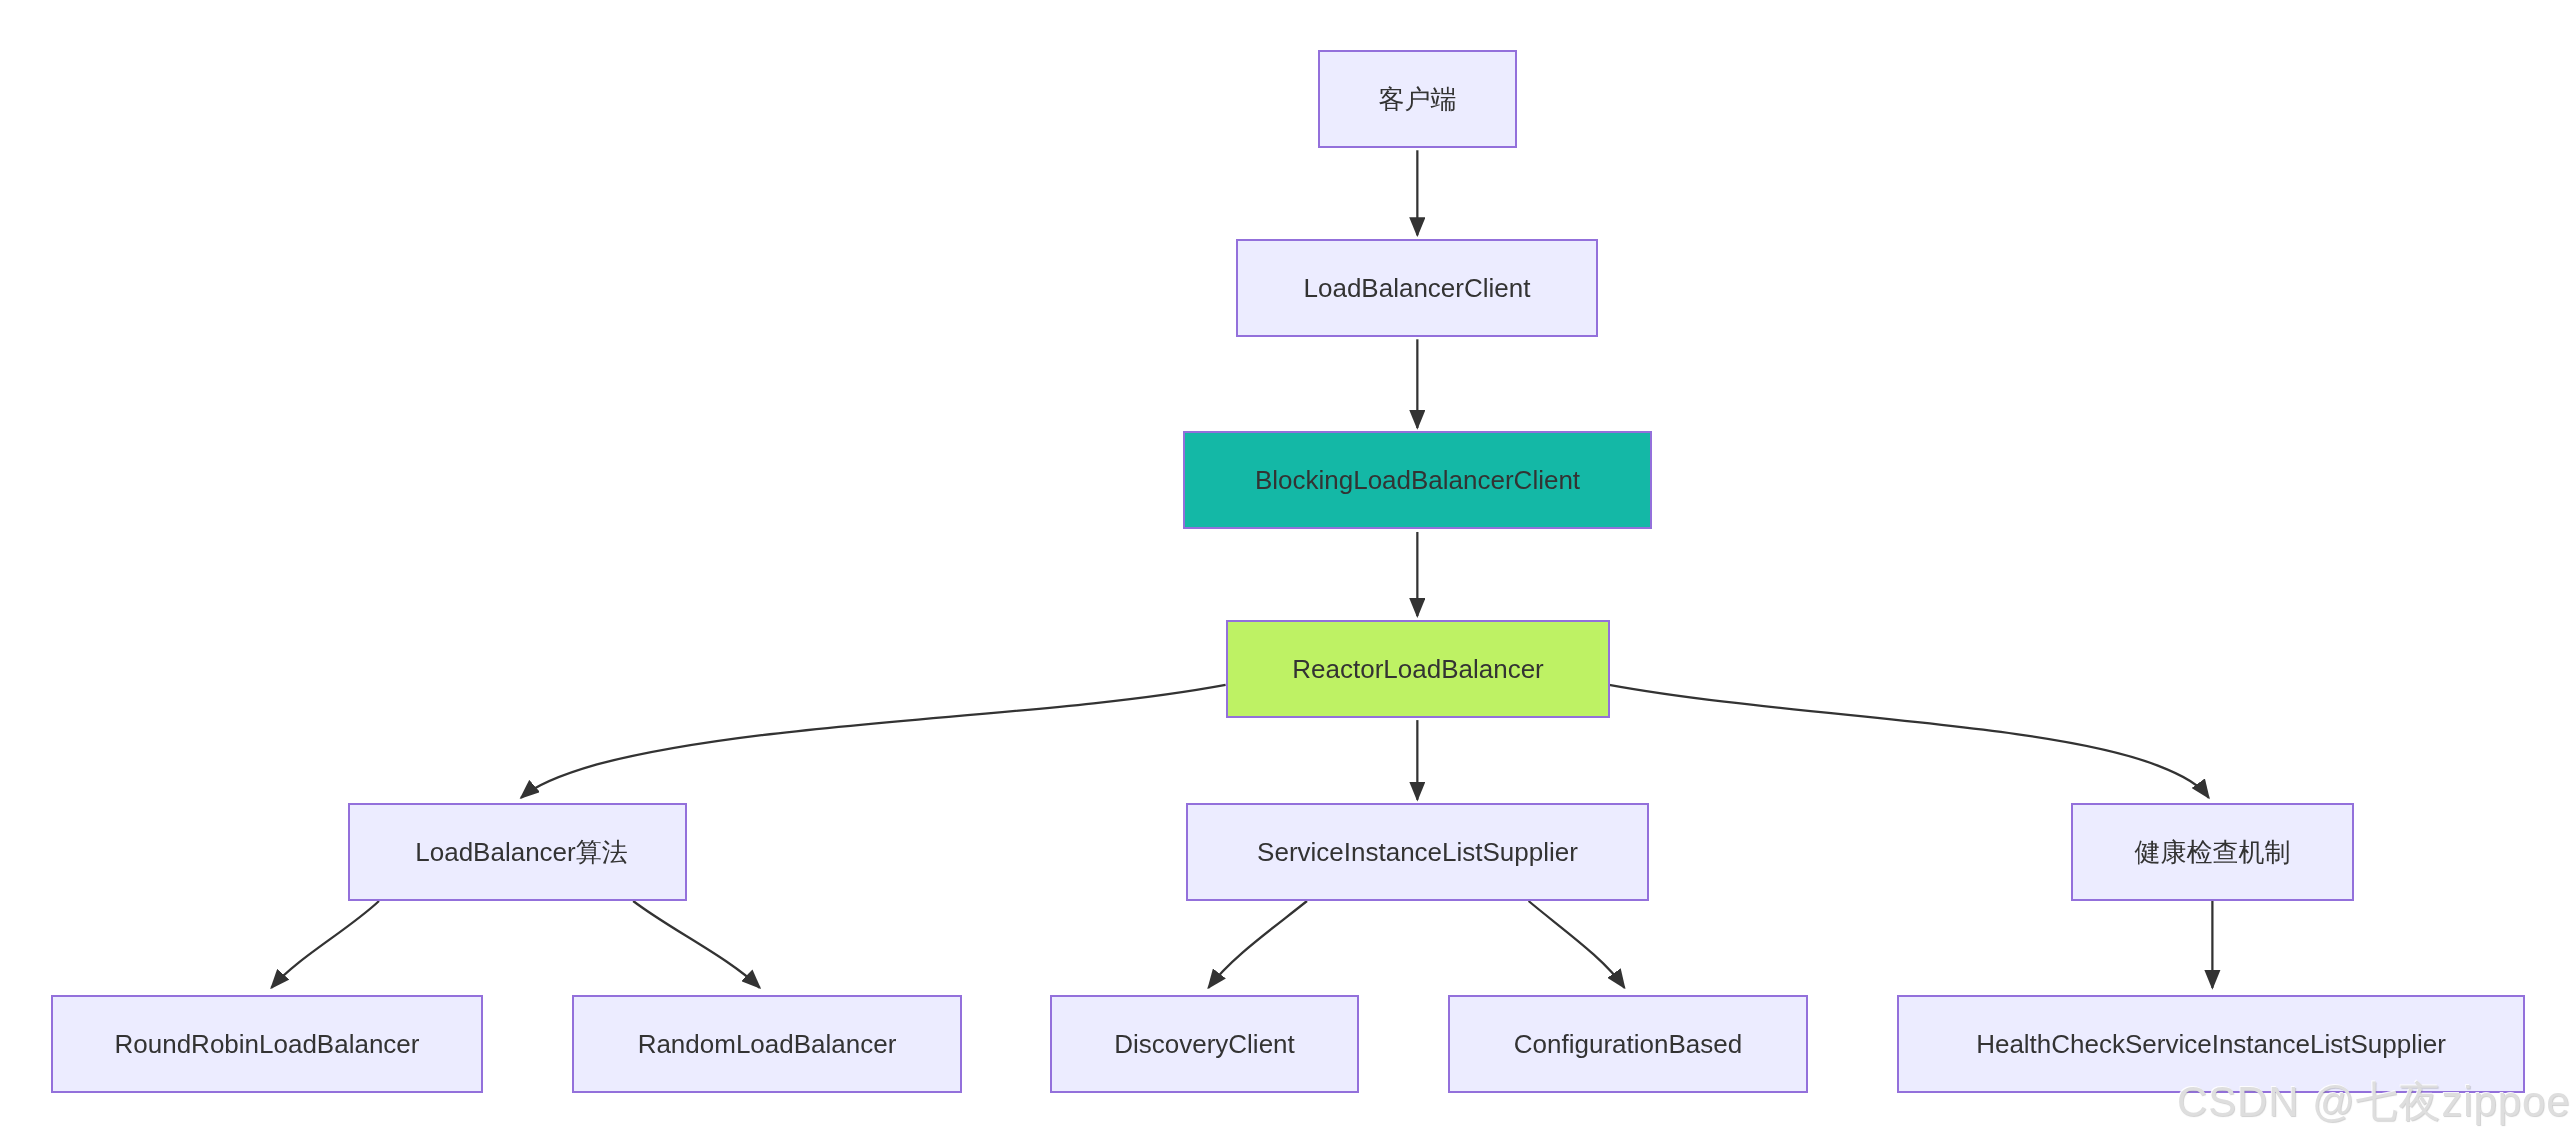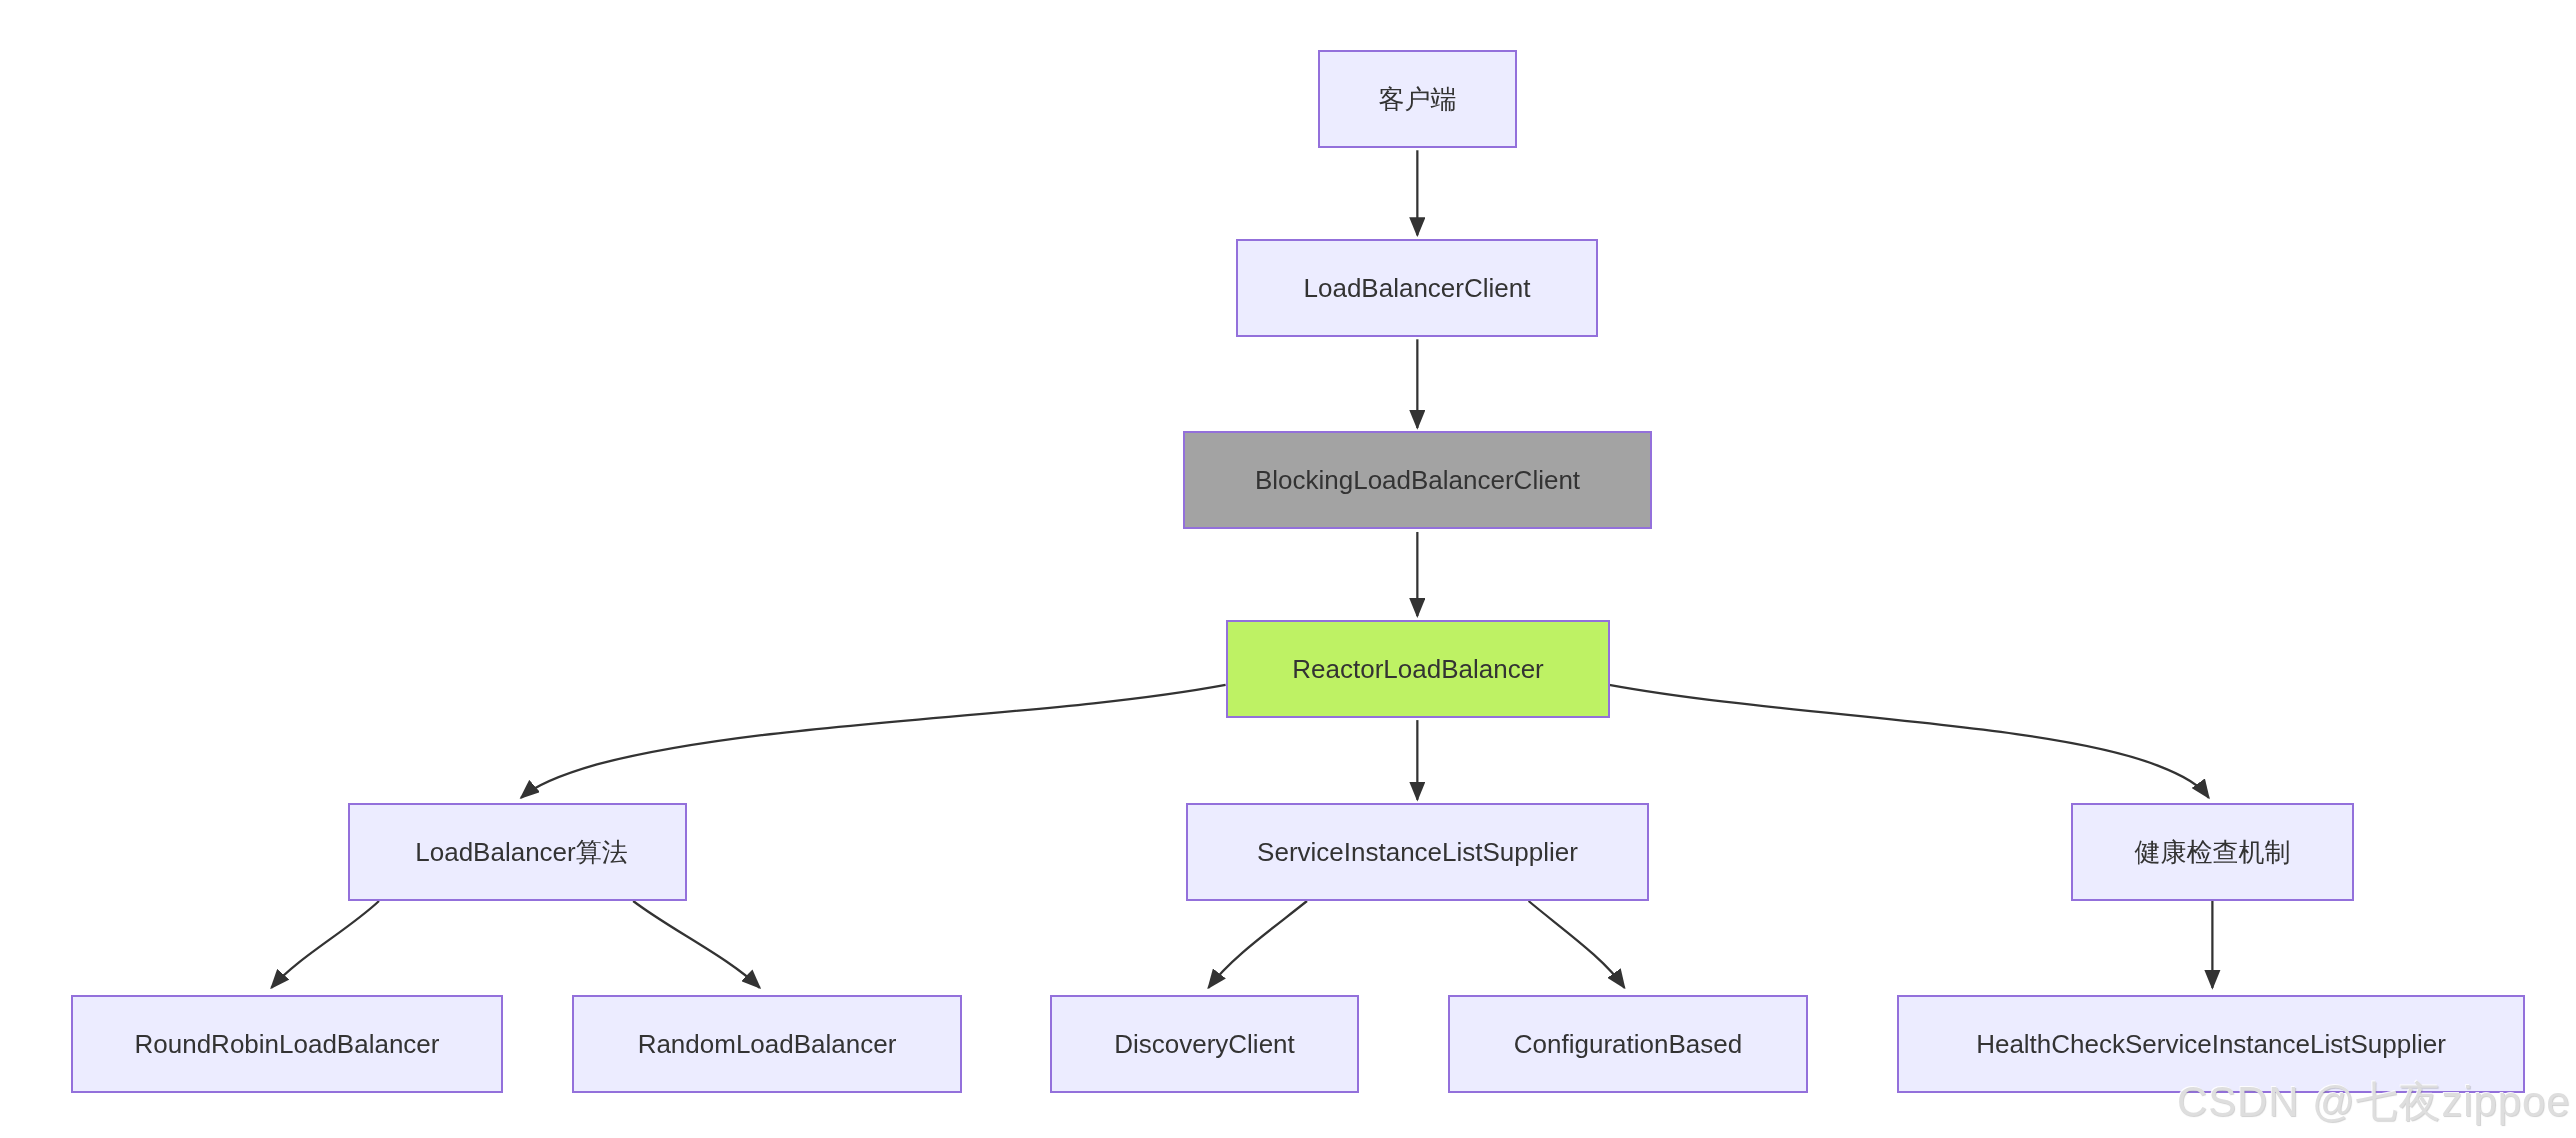--- a/index.html
+++ b/index.html
@@ -34,21 +34,21 @@
     border: 2.3px solid #9370DB;
     color: #333333;
     font-size: 26px;
     display: flex;
     align-items: center;
     justify-content: center;
     white-space: nowrap;
     text-align: right;
     z-index: 2;
   }
-  .node--blue   { background: #a3a3a3; }
+  .node--blue   { background: #14b8a6; }
   .node--orange { background: #bef264; }
   .watermark {
     position: absolute;
     right: 5.4px;
     bottom: 9px;
     font-size: 42px;
     color: #DEDEDE;
     text-shadow: 0.9px 0.9px 0.9px rgba(120,120,120,0.35), -0.9px -0.9px 0 rgba(255,255,255,0.9);
     z-index: 3;
     letter-spacing: 0.9px;
@@ -86,21 +86,21 @@
   <div class="node node--blue" style="left:1183px; top:431px; width:469px; height:98px;">BlockingLoadBalancerClient</div>
 
   <div class="node node--orange" style="left:1226px; top:620px; width:384px; height:98px;">ReactorLoadBalancer</div>
 
   <div class="node" style="left:348px; top:803px; width:339px; height:98px;padding-left:8px;">LoadBalancer算法</div>
 
   <div class="node" style="left:1186px; top:803px; width:463px; height:98px;">ServiceInstanceListSupplier</div>
 
   <div class="node" style="left:2071px; top:803px; width:283px; height:98px;">健康检查机制</div>
 
-  <div class="node" style="left:51px; top:995px; width:432px; height:98px;margin-left:20px;">RoundRobinLoadBalancer</div>
+  <div class="node" style="left:51px; top:995px; width:432px; height:98px;">RoundRobinLoadBalancer</div>
 
   <div class="node" style="left:572px; top:995px; width:390px; height:98px;">RandomLoadBalancer</div>
 
   <div class="node" style="left:1050px; top:995px; width:309px; height:98px;">DiscoveryClient</div>
 
   <div class="node" style="left:1448px; top:995px; width:360px; height:98px;">ConfigurationBased</div>
 
   <div class="node" style="left:1897px; top:995px; width:628px; height:98px;">HealthCheckServiceInstanceListSupplier</div>
 
   <div class="watermark">CSDN @七夜zippoe</div>

